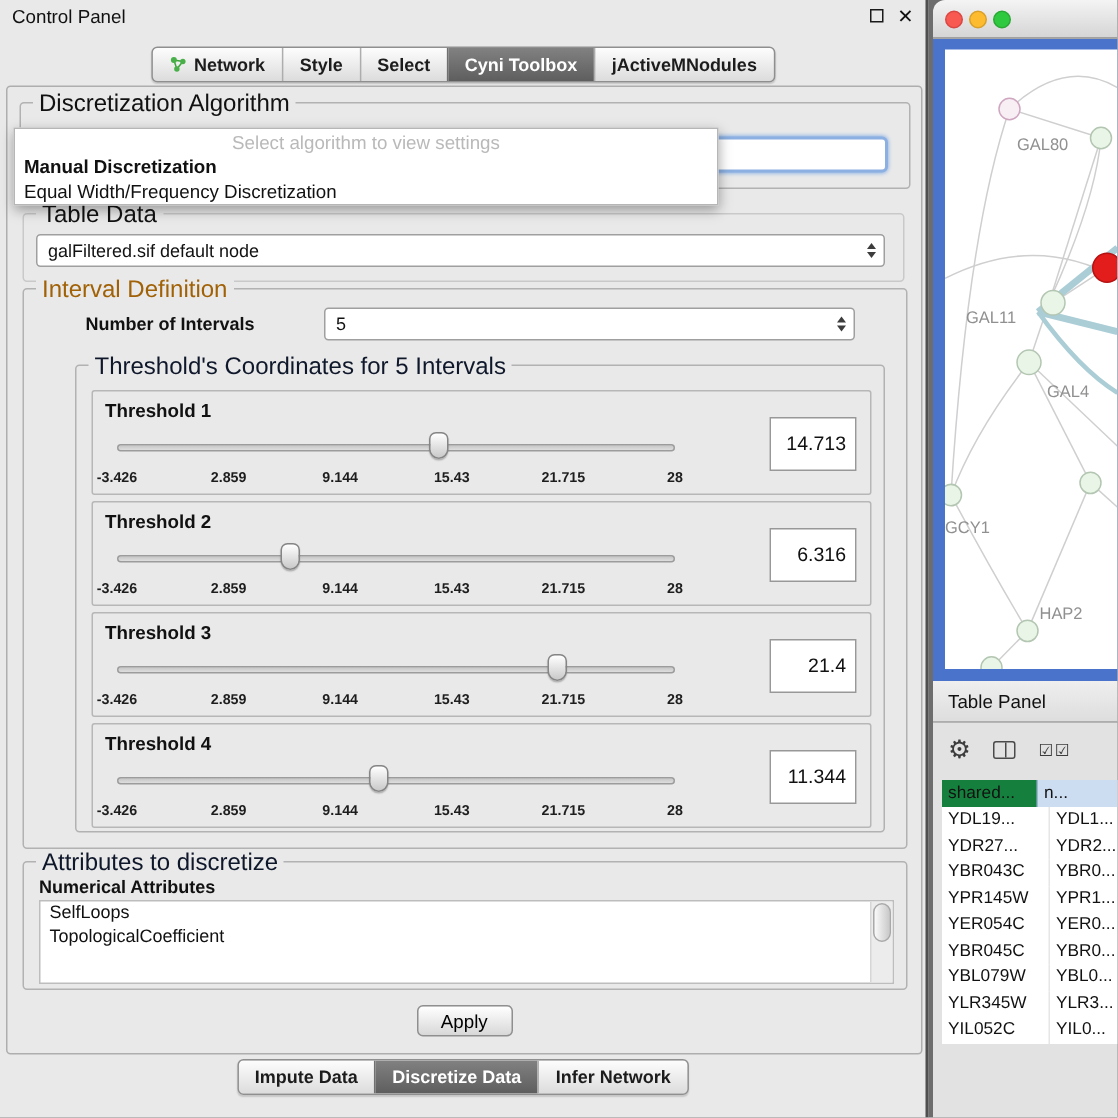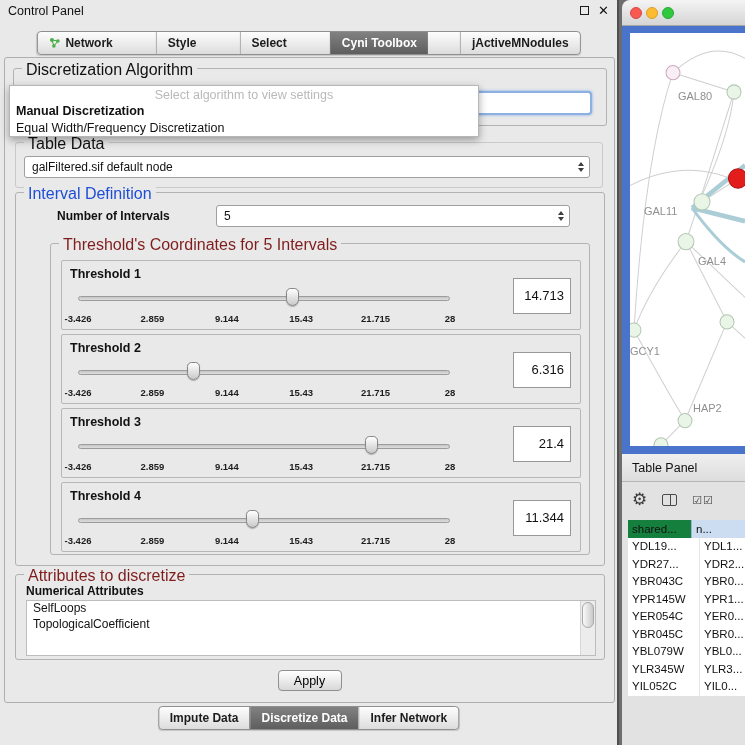--- a/index.html
+++ b/index.html
@@ -8,32 +8,32 @@
 
 
 .control-panel { position:absolute; left:0; top:0; width:619px; height:745px; background:#e9e9e9; border-right:2px solid #4f4f4f; }
 .cp-titlebar { position:absolute; left:0; top:0; right:0; height:22px; }
 .cp-title { position:absolute; left:8px; top:4px; font-size:12.5px; }
 .cp-winbtns { position:absolute; right:8px; top:5px; display:flex; gap:9px; align-items:center; }
 .win-square { width:9px; height:9px; border:1.5px solid #1a1a1a; }
 .win-close { font-size:13px; font-weight:bold; line-height:11px; }
 
 .tabstrip { position:absolute; left:50%; transform:translateX(-50%); display:flex; border:1px solid #8f8f8f; border-radius:4px; overflow:hidden; background:linear-gradient(#fdfdfd,#dcdcdc); box-shadow:0 1px 1px rgba(0,0,0,.15); }
-.tabstrip.top { top:31px;gap:32px; }
+.tabstrip.top { top:31px; }
 .tabstrip.bottom { top:706px; }
 .tab { display:flex; align-items:center; gap:5px; padding:4px 11px; font-size:12px; font-weight:bold; color:#1c1c1c; border-left:1px solid #adadad; cursor:default; white-space:nowrap; }
 .tab:first-child { border-left:none; }
 .tab.selected { background:linear-gradient(#818181,#5e5e5e); color:#fff; border-left-color:#707070; }
 
 .main-panel { position:absolute; left:4px; top:57px; width:611px; height:646px; border:1px solid #aeaeae; border-radius:3px; background:#e9e9e9; }
 
 .group { position:absolute; border:1px solid #b2b2b2; border-radius:3px; }
 .group-title { position:absolute; top:-8px; left:8px; background:#e9e9e9; padding:0 4px; font-size:16px; white-space:nowrap; }
-.group-title.green { color:#1d4ed8; }
-.group-title.blue { color:#7f1d1d; }
+.group-title.green { color:#a16207; }
+.group-title.blue { color:#0f172a; }
 
 
 .algo-group { left:8px; top:10px; width:594px; height:58px; }
 .algo-combo { position:absolute; left:6px; top:22px; width:572px; height:24px; background:#fff; border:2px solid #8cb0e2; border-radius:4px; box-shadow:0 0 3px #7aa7e6; }
 .dropdown-popup { position:absolute; left:4px; top:27px; width:470px; height:52px; background:#fff; border:1px solid #b6b6b6; box-shadow:0 3px 8px rgba(0,0,0,.35); z-index:50; }
 .dd-placeholder { text-align:center; font-size:12.5px; color:#b9b9b9; padding-top:2px; height:16px; }
 .dd-item { font-size:12.5px; padding:1px 6px; height:17px; line-height:16px; }
 .dd-item.bold { font-weight:bold; }
 
 

